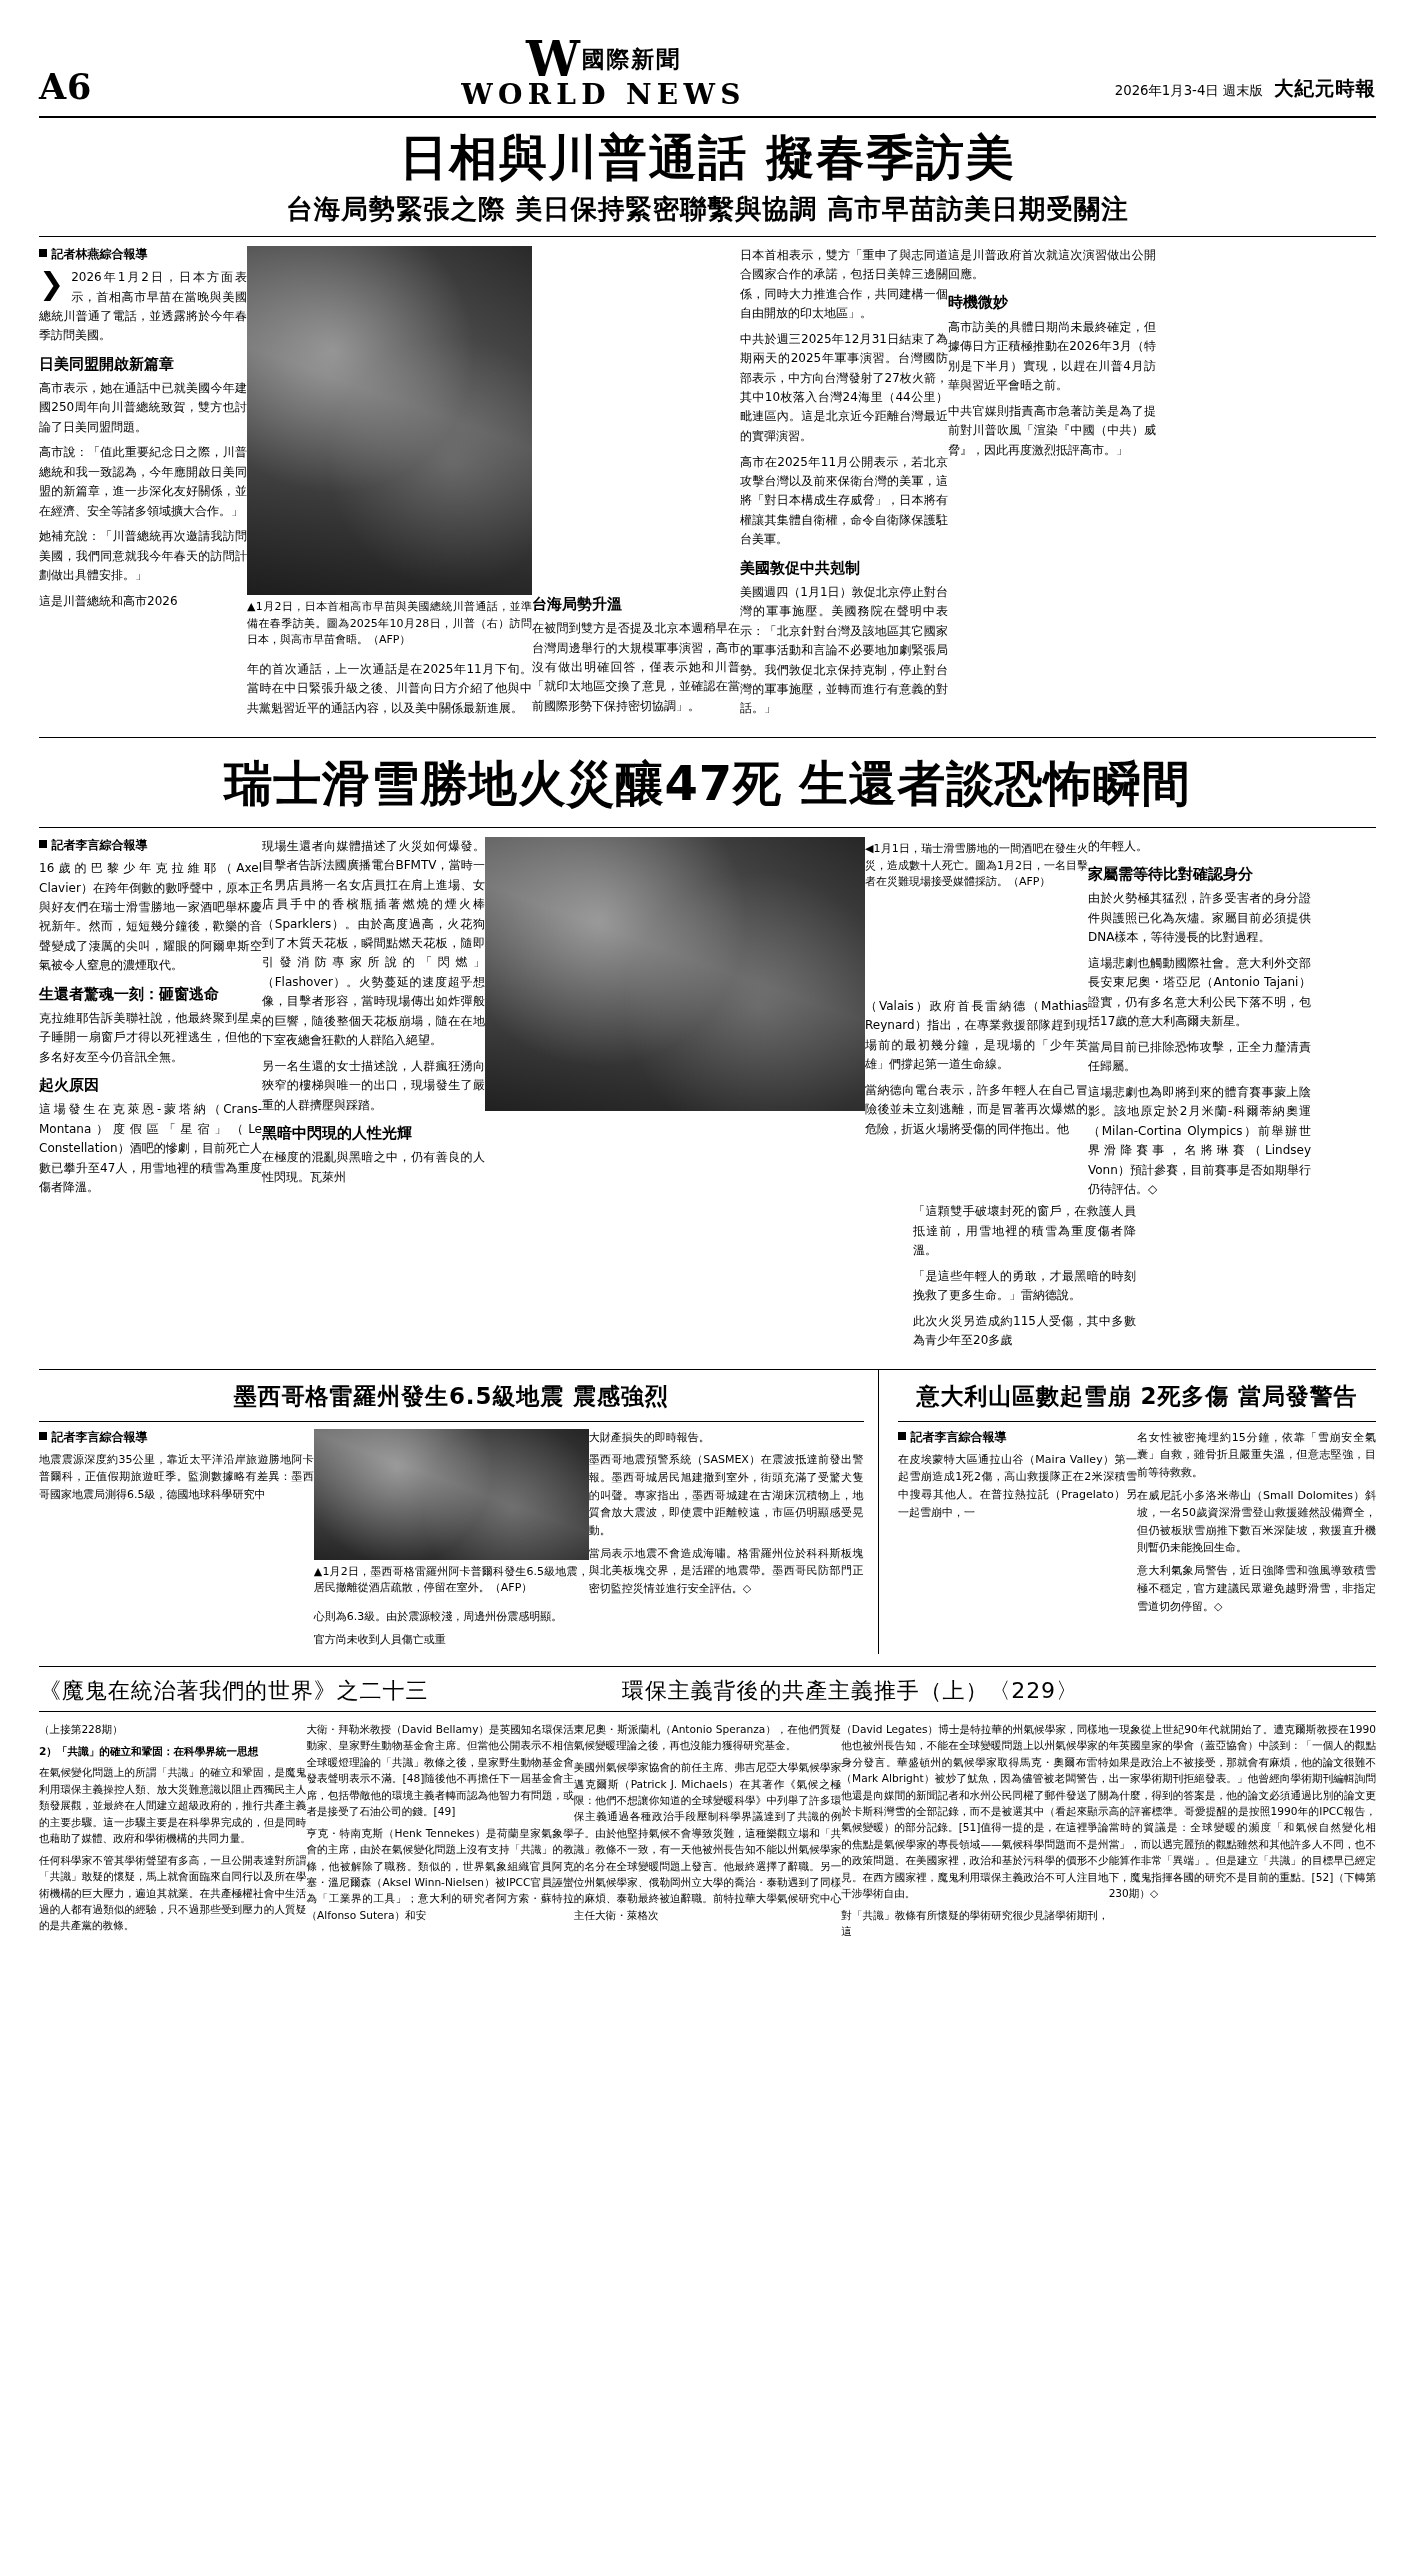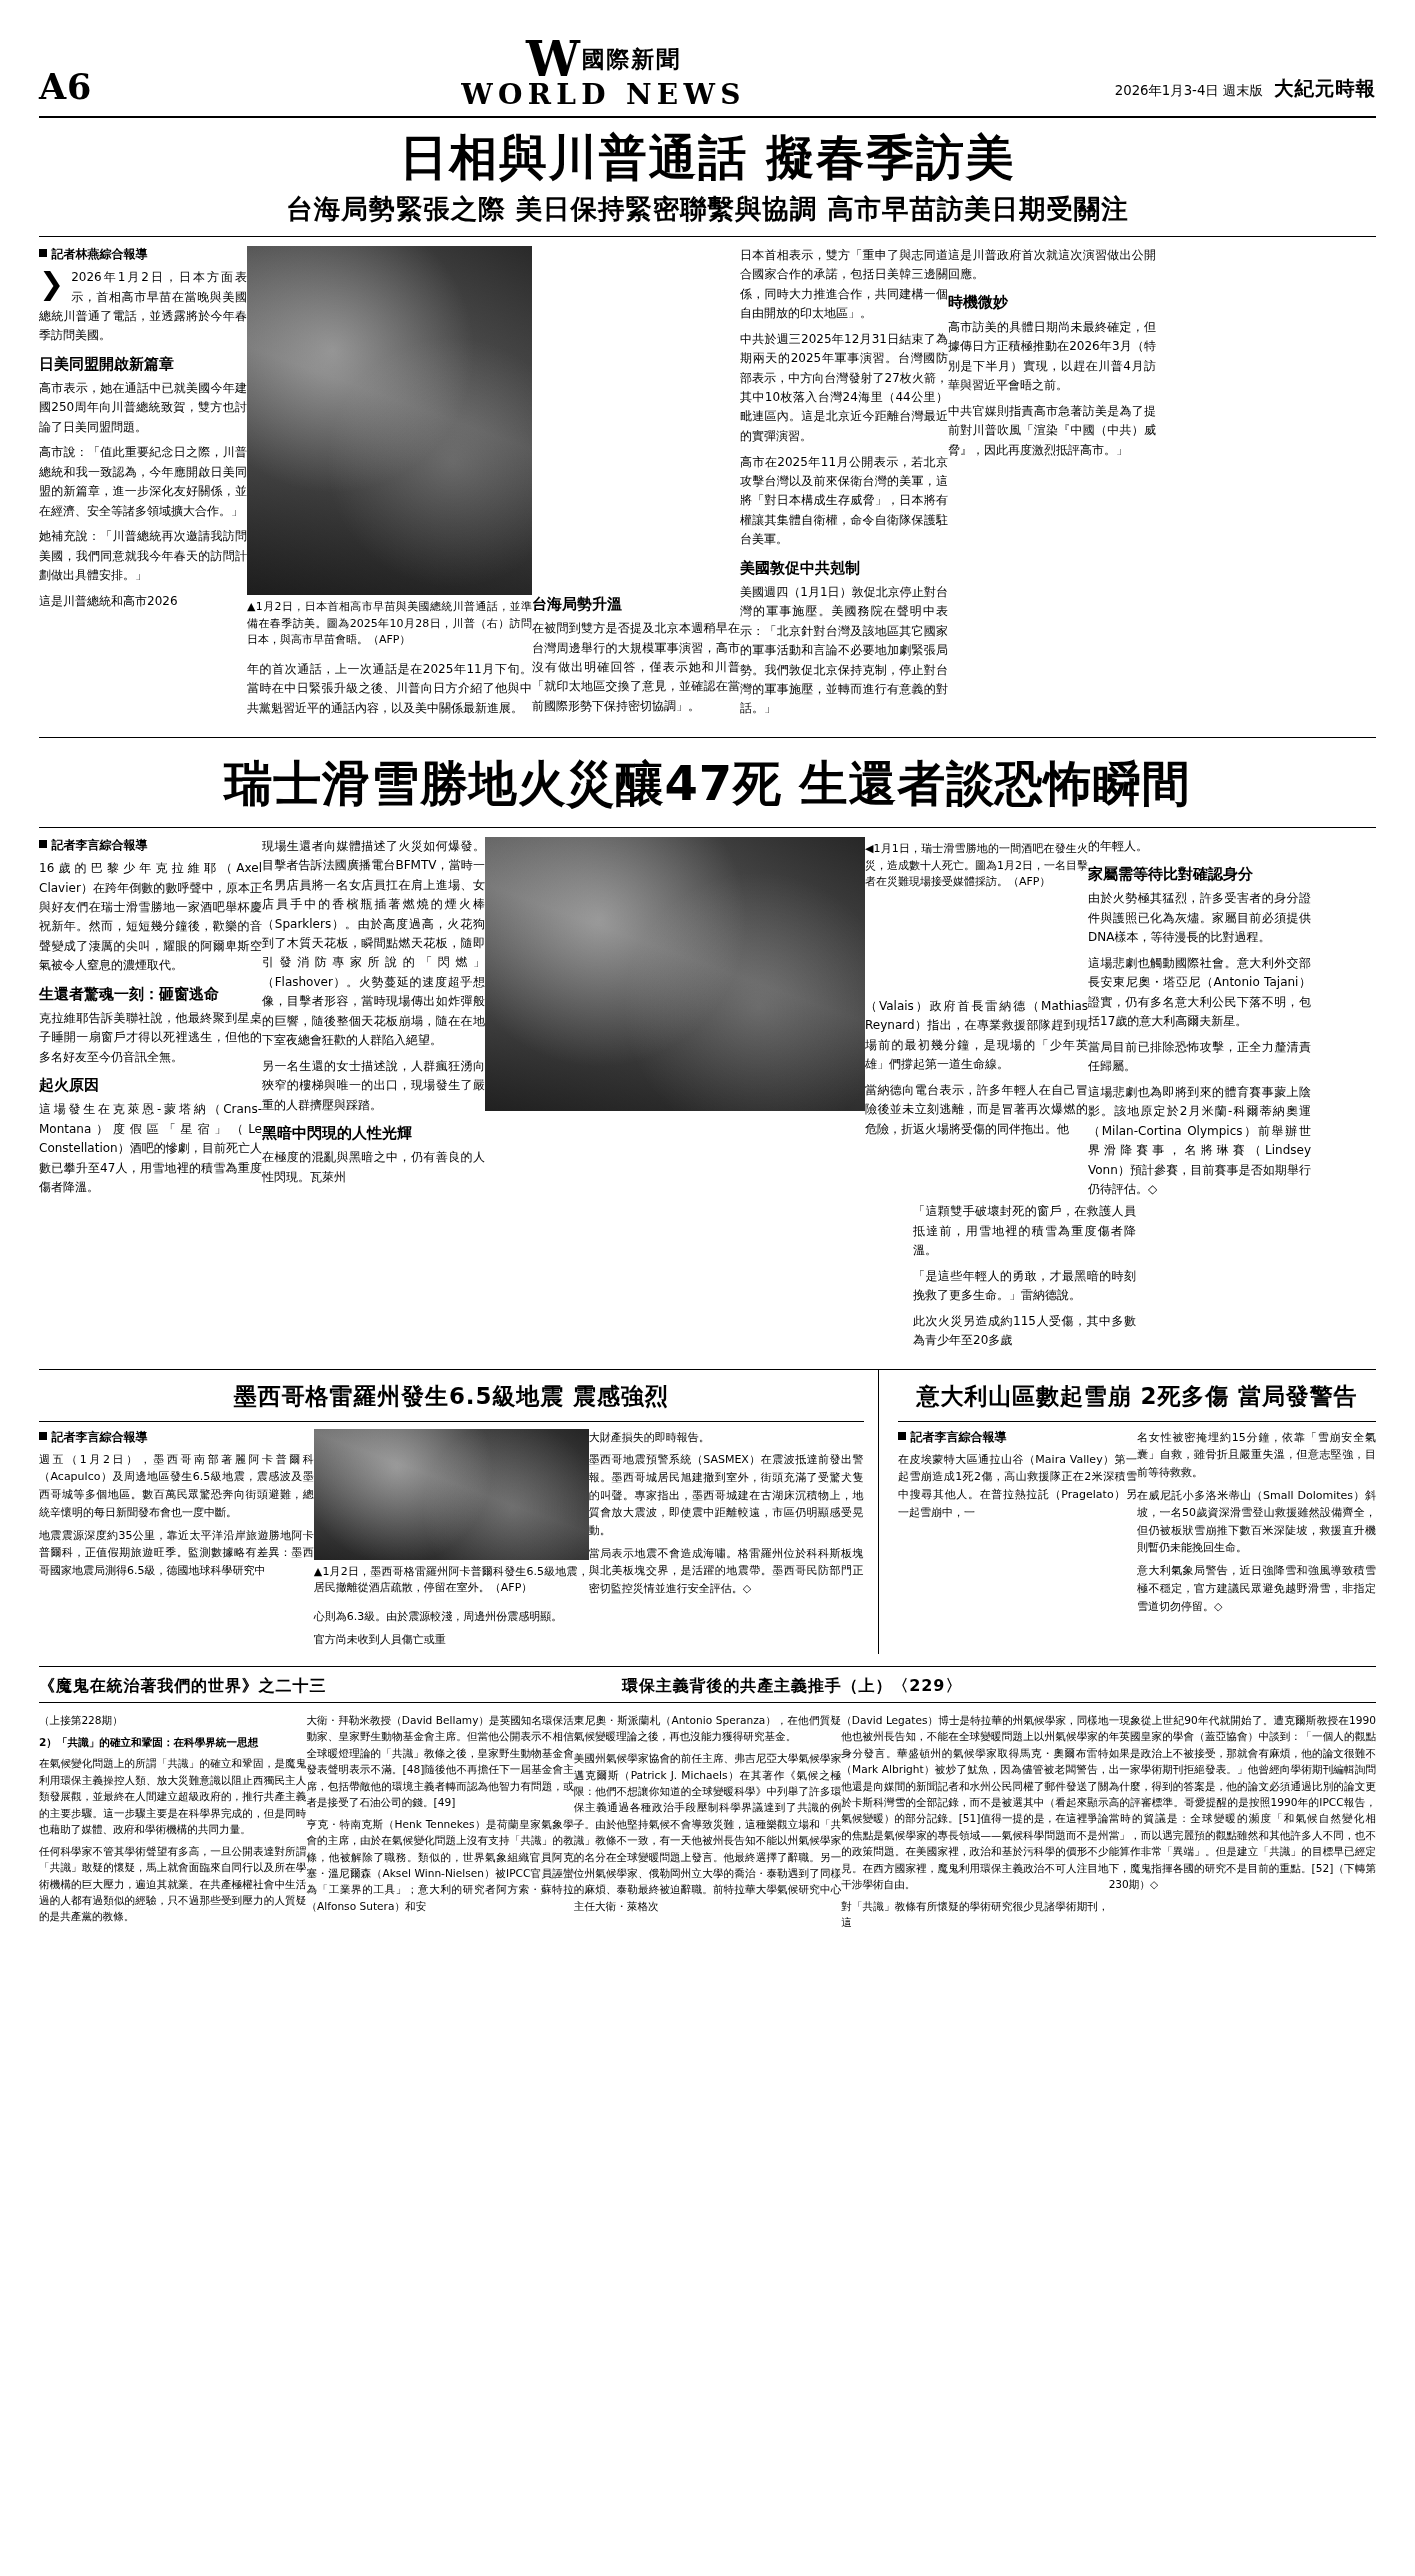--- a/index.html
+++ b/index.html
@@ -50,21 +50,21 @@
 
   
   .cols { display:flex; gap:0; }
   .col { flex:1; }
 
   .block-rule { border-top:1.8px solid #000; margin:12.4px 0 0 0; }
 
   .sec-title { text-align:center; font-size:48px; font-weight:bold; letter-spacing:0.9px; margin:14px 0 10.6px 0; }
   .sec-title-sm { font-size:23px; font-weight:bold; text-align:center; margin:10.6px 0 8.8px 0; letter-spacing:0.9px;}
 
-  .boxtitle { font-size:16px; font-weight:bold; text-align:center; margin:8.8px 0 8.8px; letter-spacing:0.9px;}
+  .boxtitle { font-size:22px; font-weight:normal; text-align:center; margin:8.8px 0 8.8px; letter-spacing:0.9px;}
   .small { font-size:11px; line-height:1.6; text-align:justify; margin:0 0 5.3px 0;}
   .tiny { font-size:10.6px; line-height:1.55; text-align:justify; margin:0 0 5.3px 0;}
 </style>
 </head>
 <body>
 
 <div class="page">
 
   <div class="masthead">
     <div class="folio">A6</div>
@@ -188,21 +188,20 @@
   <div class="block-rule"></div>
 
   <div style="display:flex;gap:19.5px">
 
     <div style="flex:1;padding-right:14px;border-right:0.9px solid #000">
       <div class="sec-title-sm">墨西哥格雷羅州發生6.5級地震 震感強烈</div>
       <div class="rule-thin" style="border-top:0.9px solid #000;margin-bottom:7px"></div>
       <div class="cols">
         <div class="col">
           <div class="byline"><span class="sq"></span><span>記者李言綜合報導</span></div>
-          <p class="small">週五（1月2日），墨西哥南部著麗阿卡普爾科（Acapulco）及周邊地區發生6.5級地震，震感波及墨西哥城等多個地區。數百萬民眾驚恐奔向街頭避難，總統辛懷明的每日新聞發布會也一度中斷。</p>
           <p class="small">地震震源深度約35公里，靠近太平洋沿岸旅遊勝地阿卡普爾科，正值假期旅遊旺季。監測數據略有差異：墨西哥國家地震局測得6.5級，德國地球科學研究中</p>
         </div>
         <div class="col">
           <div class="photo" style="height:131px">
               <div class="sheen"></div>
             </div>
           <p class="cap">▲1月2日，墨西哥格雷羅州阿卡普爾科發生6.5級地震，居民撤離從酒店疏散，停留在室外。（AFP）</p>
           <p class="small">心則為6.3級。由於震源較淺，周邊州份震感明顯。</p>
           <p class="small">官方尚未收到人員傷亡或重</p>
         </div>

